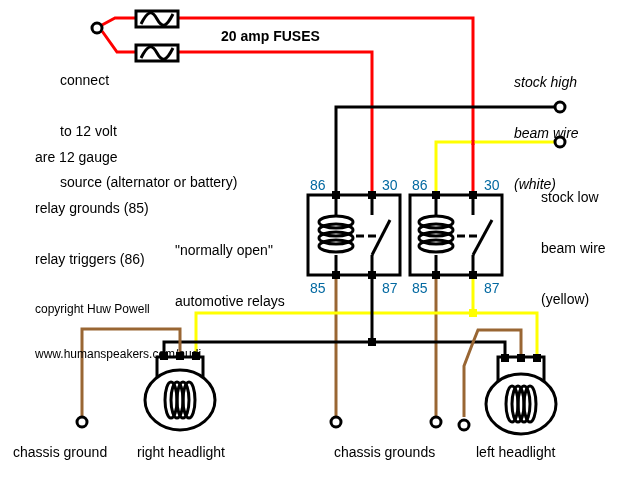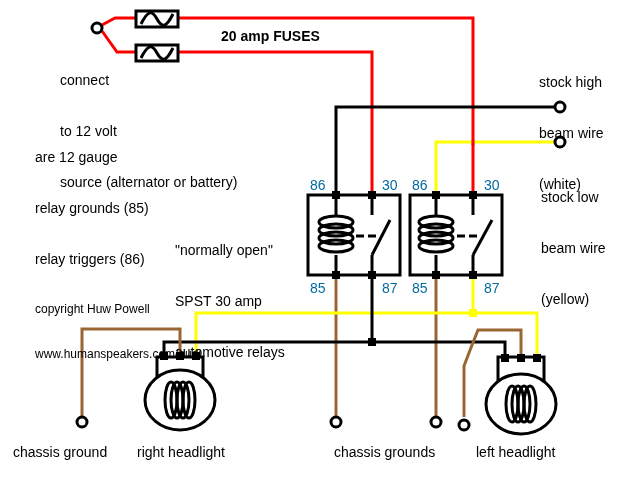--- a/index.html
+++ b/index.html
@@ -137,30 +137,29 @@
 </div>
 
 <div class="lbl" style="left:35px;top:115px;">
   <div>are 12 gauge</div>
   <div>relay grounds (85)</div>
   <div>relay triggers (86)</div>
 </div>
 
 <div class="lbl" style="left:175px;top:208px;">
   <div>"normally open"</div>
-  <div>SPST 30 amp</div>
   <div>automotive relays</div>
 </div>
 
 <div class="lbl small" style="left:35px;top:272px;">
   <div>copyright Huw Powell</div>
   <div>www.humanspeakers.com/audi</div>
 </div>
 
-<div class="lbl" style="left:539px;top:40px;">
+<div class="lbl" style="left:514px;top:40px;font-style:italic;">
   <div>stock high</div>
   <div>beam wire</div>
   <div>(white)</div>
 </div>
 
 <div class="lbl" style="left:541px;top:155px;">
   <div>stock low</div>
   <div>beam wire</div>
   <div>(yellow)</div>
 </div>

